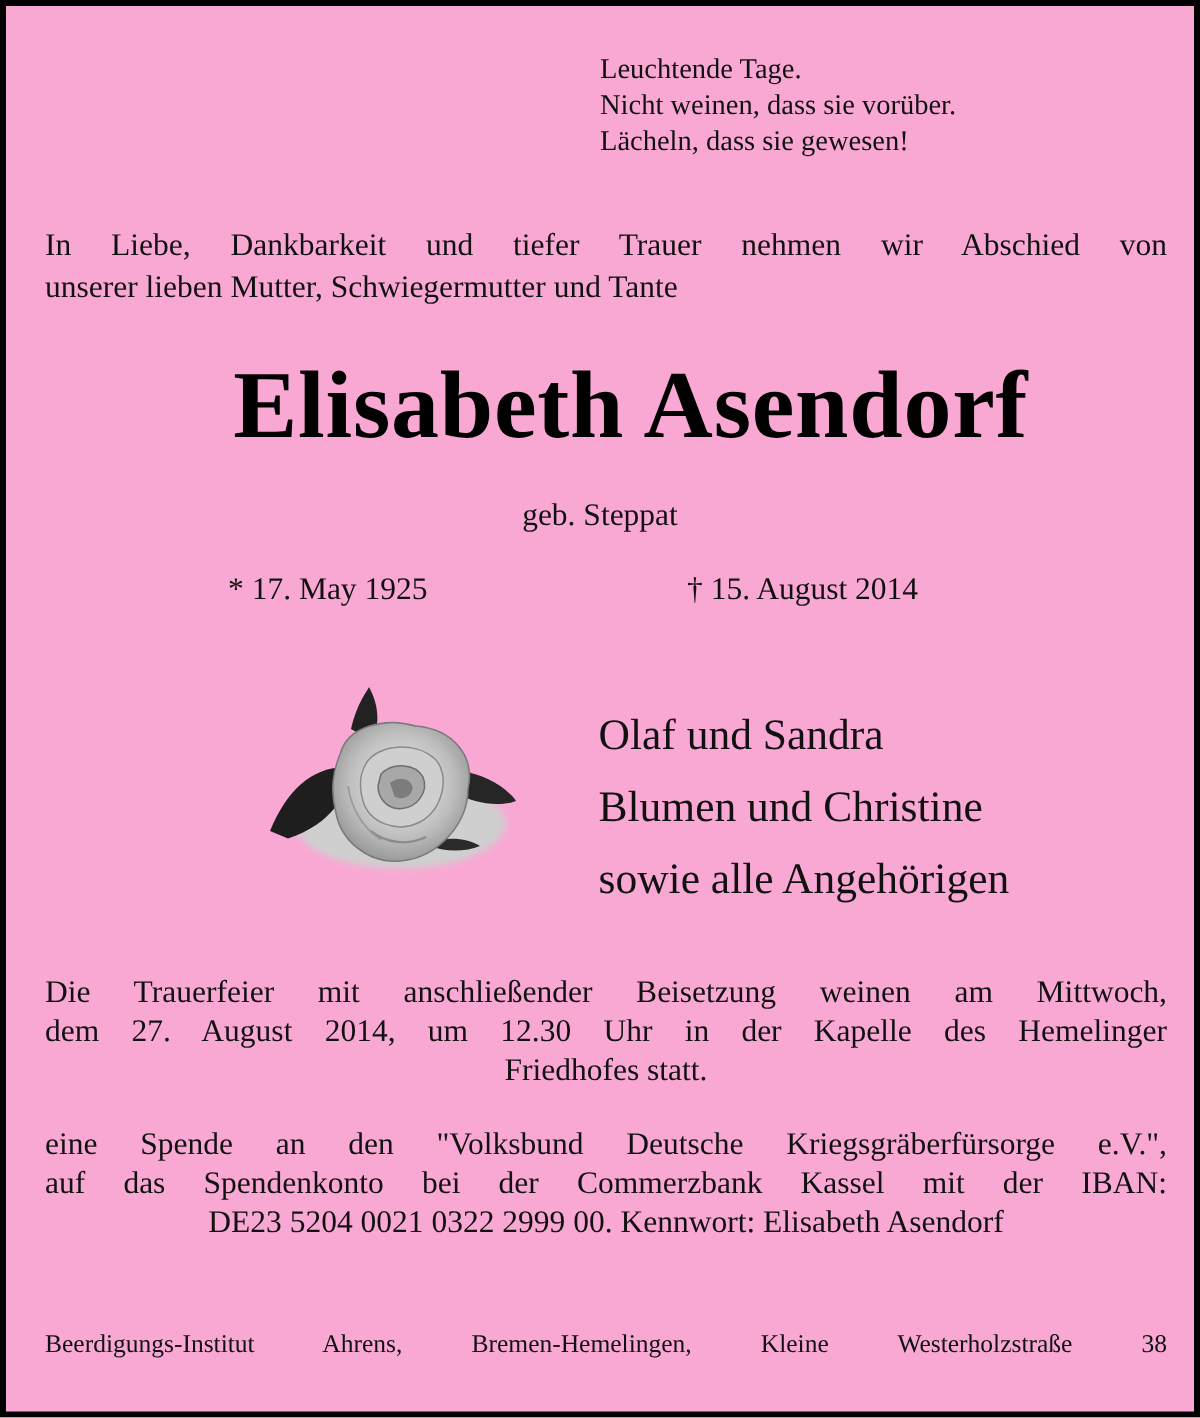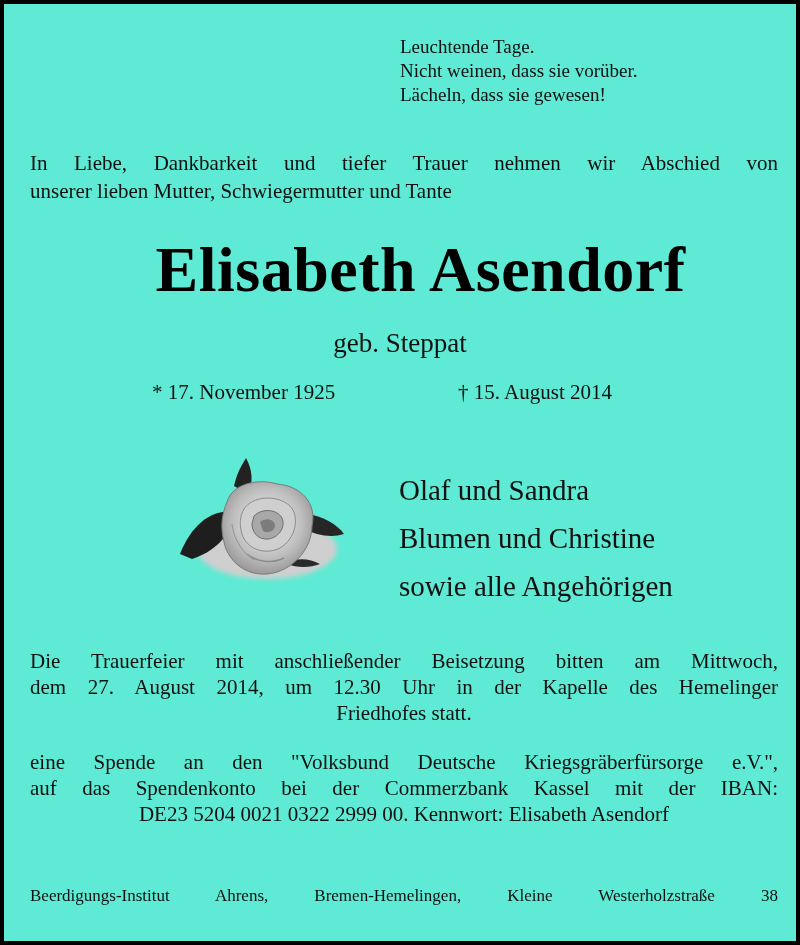--- a/index.html
+++ b/index.html
@@ -2,21 +2,21 @@
 <html><head>
   <meta charset="utf-8">
   <style>
     html, body { margin: 0; padding: 0; background: #ffffff; }
     body { width: 800px; height: 945px; overflow: hidden; }
     .frame {
       position: relative;
       box-sizing: border-box;
       width: 800px; height: 945px;
       border: 4px solid #000000;
-      background: #5eead4;
+      background: #f9a8d4;
       color: #111111;
       font-family: "Liberation Serif", "DejaVu Serif", serif;
     }
     .motto {
       position: absolute; left: 396px; top: 31px;
       font-size: 19px; line-height: 24px;
     }
     .motto div { white-space: nowrap; }
     .intro {
       position: absolute; left: 26px; top: 145px; width: 748px;
@@ -26,21 +26,21 @@
     .name {
       position: absolute; left: 0; right: 0; top: 228px;
       text-align: center;
       font-size: 64px; font-weight: bold; letter-spacing: 0.5px;
       line-height: 76px;
       color: #000000;
       padding-left: 41px;
     }
     .maiden {
       position: absolute; left: 0; right: 0; top: 325px;
-      text-align: center; font-size: 27px; line-height: 28px;
+      text-align: center; font-size: 21px; line-height: 28px;
     }
     .birth {
       position: absolute; left: 148px; top: 374px;
       font-size: 21px; line-height: 28px; white-space: nowrap;
     }
     .death {
       position: absolute; left: 454px; top: 374px;
       font-size: 21px; line-height: 28px; white-space: nowrap;
     }
     .rose {
@@ -78,21 +78,21 @@
     <div>Lächeln, dass sie gewesen!</div>
   </div>
 
   <div class="intro">
     <div class="l1">In Liebe, Dankbarkeit und tiefer Trauer nehmen wir Abschied von</div>
     <div>unserer lieben Mutter, Schwiegermutter und Tante</div>
   </div>
 
   <div class="name">Elisabeth Asendorf</div>
   <div class="maiden">geb. Steppat</div>
-  <div class="birth">* 17. November 1925</div>
+  <div class="birth">* 17. May 1925</div>
   <div class="death">† 15. August 2014</div>
 
   <div class="rose">
     <svg width="180" height="135" viewBox="0 0 180 135" xmlns="http://www.w3.org/2000/svg">
       <defs>
         <radialGradient id="petal" cx="50%" cy="45%" r="55%">
           <stop offset="0%" stop-color="#8a8a8a"></stop>
           <stop offset="35%" stop-color="#d8d8d8"></stop>
           <stop offset="70%" stop-color="#bdbdbd"></stop>
           <stop offset="100%" stop-color="#9a9a9a"></stop>
@@ -119,21 +119,21 @@
     </svg>
   </div>
 
   <div class="family">
     <div>Olaf und Sandra</div>
     <div>Blumen und Christine</div>
     <div>sowie alle Angehörigen</div>
   </div>
 
   <div class="ceremony">
-    <span class="jline">Die Trauerfeier mit anschließender Beisetzung bitten am Mittwoch,</span>
+    <span class="jline">Die Trauerfeier mit anschließender Beisetzung weinen am Mittwoch,</span>
     <span class="jline">dem 27. August 2014, um 12.30 Uhr in der Kapelle des Hemelinger</span>
     <span class="plain">Friedhofes statt.</span>
   </div>
 
   <div class="donation">
     <span class="jline">eine Spende an den "Volksbund Deutsche Kriegsgräberfürsorge e.V.",</span>
     <span class="jline">auf das Spendenkonto bei der Commerzbank Kassel mit der IBAN:</span>
     <span class="plain">DE23 5204 0021 0322 2999 00. Kennwort: Elisabeth Asendorf</span>
   </div>
 

